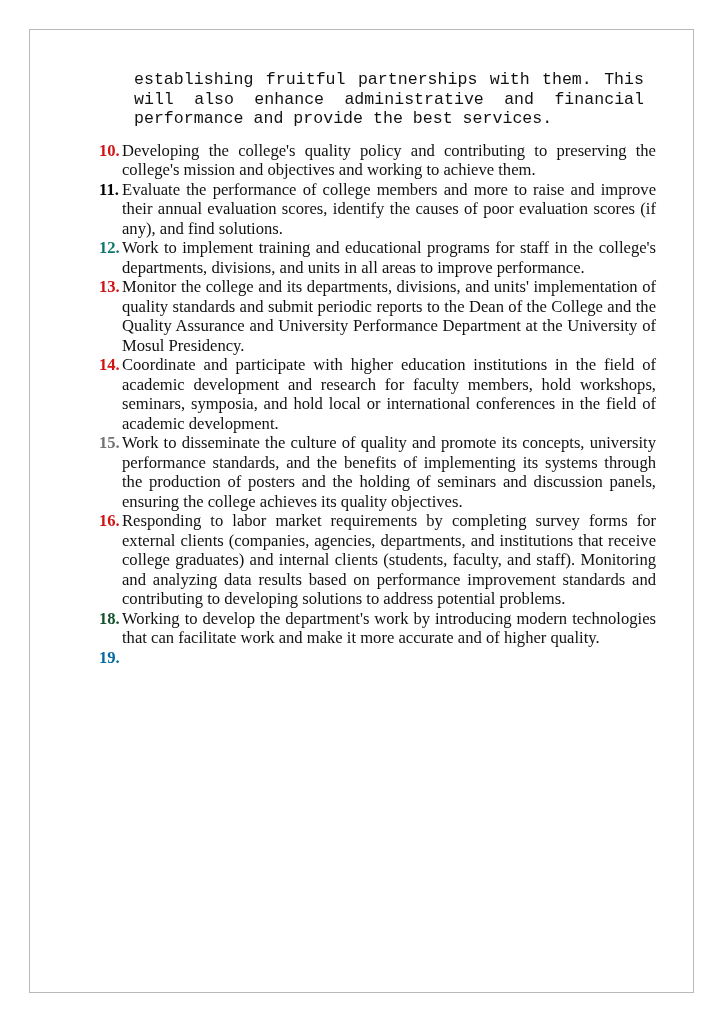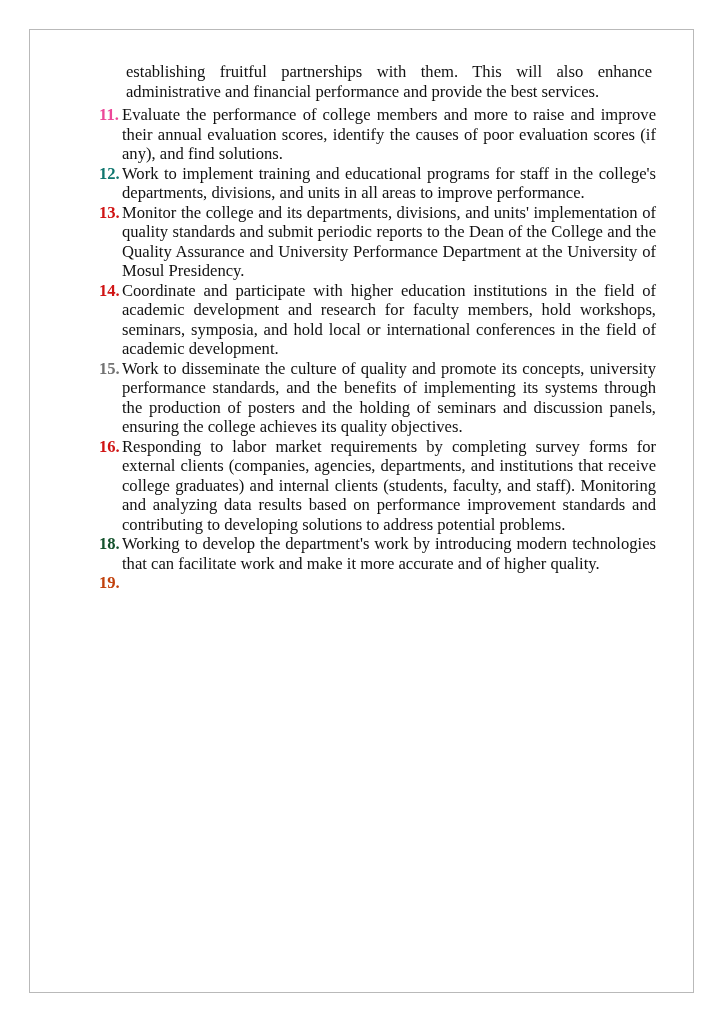--- a/index.html
+++ b/index.html
@@ -6,36 +6,40 @@
     body { width: 724px; height: 1024px; position: relative; overflow: hidden; }
     .page-border {
       position: absolute; left: 29px; top: 29px; width: 665px; height: 964px;
       border: 1px solid #b9b9b9; box-sizing: border-box;
     }
     .content {
       position: absolute; left: 99px; top: 58px; width: 557px;
       font-family: "Liberation Serif", serif; font-size: 16.6px; line-height: 19.5px;
       color: #111111;
     }
-    .para { margin: 4px; padding-left: 23px; text-align: justify; }
+    .para { margin: 12px; padding-left: 23px; text-align: justify; font-family: Liberation Mono, monospace; }
     .item { position: relative; margin: 0; padding-left: 23px; text-align: justify; }
     .num {
       position: absolute; left: 0; top: 0; color: #d01414; font-weight: bold;
     }
   </style>
 </head>
 <body>
 
 <div class="page-border"></div>
 
 <div class="content">
   <p class="para">establishing fruitful partnerships with them. This will also enhance administrative and financial performance and provide the best services.</p>
 
   <div class="item">
-    <span class="num" style="color: #ec4899;">11.</span>
+    <span class="num" style="color: rgb(208, 20, 20);">10.</span>
+    <span>Developing the college's quality policy and contributing to preserving the college's mission and objectives and working to achieve them.</span>
+  </div>
+  <div class="item">
+    <span class="num" style="color: #000000;">11.</span>
     <span>Evaluate the performance of college members and more to raise and improve their annual evaluation scores, identify the causes of poor evaluation scores (if any), and find solutions.</span>
   </div>
   <div class="item">
     <span class="num" style="color: #0f766e;">12.</span>
     <span>Work to implement training and educational programs for staff in the college's departments, divisions, and units in all areas to improve performance.</span>
   </div>
   <div class="item">
     <span class="num" style="color: rgb(208, 20, 20);">13.</span>
     <span>Monitor the college and its departments, divisions, and units' implementation of quality standards and submit periodic reports to the Dean of the College and the Quality Assurance and University Performance Department at the University of Mosul Presidency.</span>
   </div>
@@ -49,15 +53,15 @@
   </div>
   <div class="item">
     <span class="num" style="color: rgb(208, 20, 20);">16.</span>
     <span>Responding to labor market requirements by completing survey forms for external clients (companies, agencies, departments, and institutions that receive college graduates) and internal clients (students, faculty, and staff). Monitoring and analyzing data results based on performance improvement standards and contributing to developing solutions to address potential problems.</span>
   </div>
   <div class="item">
     <span class="num" style="color: #14532d;">18.</span>
     <span>Working to develop the department's work by introducing modern technologies that can facilitate work and make it more accurate and of higher quality.</span>
   </div>
   <div class="item">
-    <span class="num" style="color: #c2410c;">19.</span>
+    <span class="num" style="color: #0369a1;">19.</span>
   </div>
 </div>
 
 </body></html>

